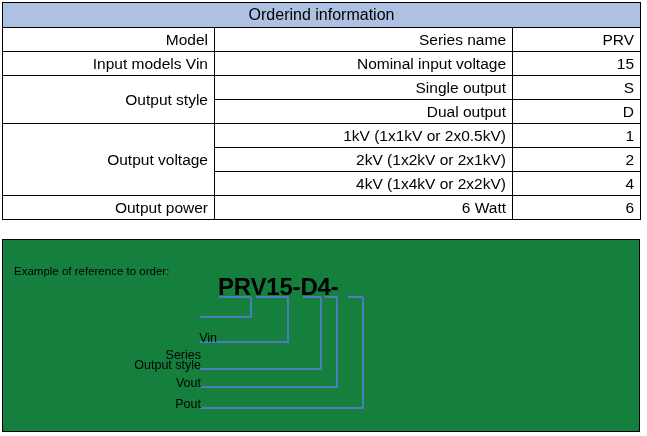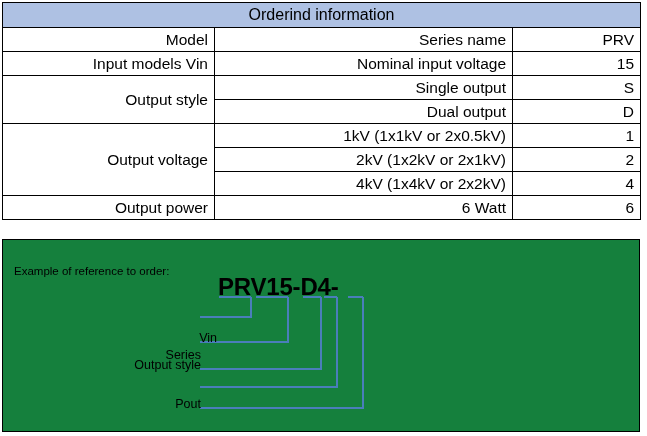--- a/index.html
+++ b/index.html
@@ -200,18 +200,19 @@
 
         <polyline points="334,57 334,147 197,147"></polyline>
 
         <polyline points="360,57 360,168 197,168"></polyline>
       </g>
     </svg>
 
     <div class="leader-label" id="label-series">Series</div>
     <div class="leader-label" id="label-vin">Vin</div>
     <div class="leader-label" id="label-ostyle">Output style</div>
+    <div class="leader-label" id="label-vout">Vout</div>
     <div class="leader-label" id="label-pout">Pout</div>
 
 
   </div>
 
 </div>
 
 </body></html>

